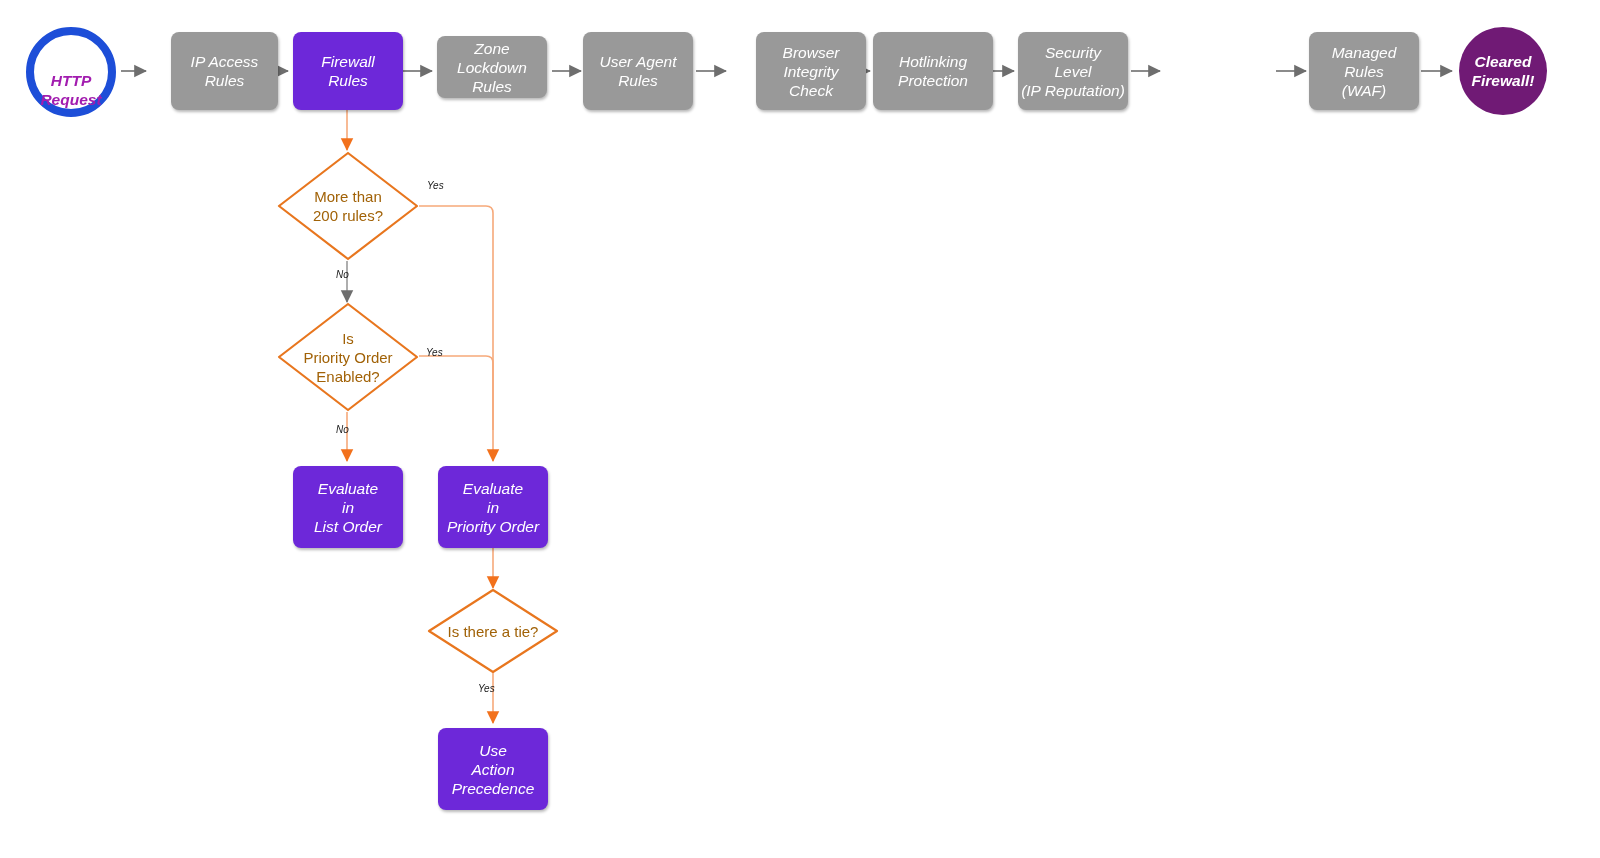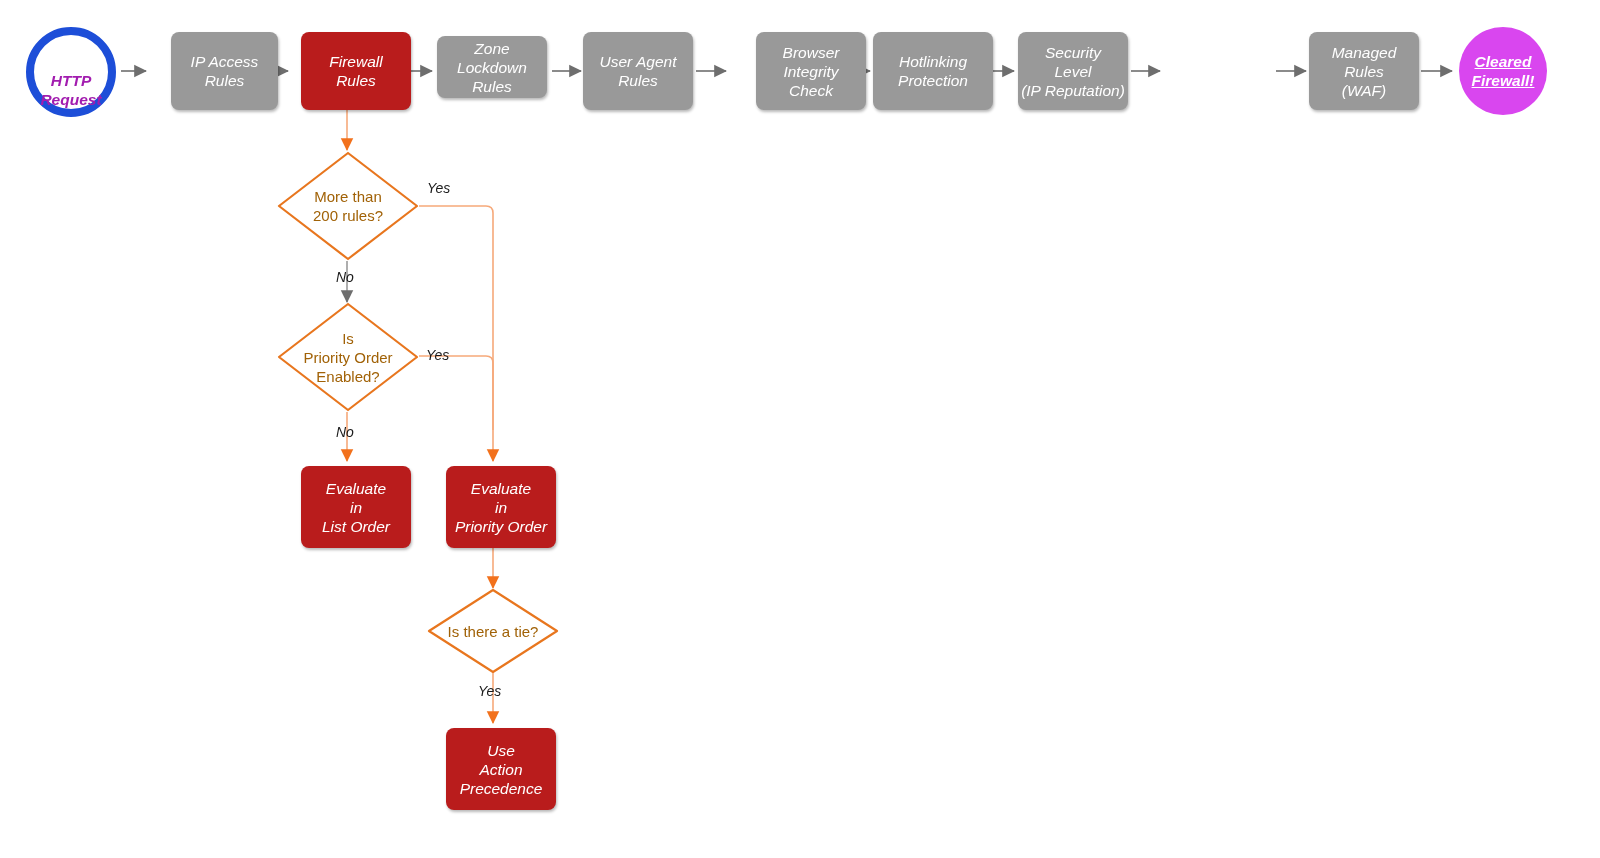--- a/index.html
+++ b/index.html
@@ -35,43 +35,41 @@
   }
   .proc {
     border-radius: 8px;
     box-shadow: 1px 2px 3px rgba(0,0,0,0.28);
   }
   .proc.gray {
     background: #999999;
     color: #ffffff;
   }
   .proc.orange {
-    background: #b91c1c;
+    background: #6d28d9;
     color: #ffffff;
-    margin-left: 8px;
   }
   .proc .lbl {
     font-style: italic;
     font-size: 15.5px;
     line-height: 19px;
     white-space: nowrap;
   }
   .circ {
     border-radius: 50%;
   }
   .circ.outline {
     background: #ffffff;
     border: 8px solid #1d4ed8;
     color: #a21caf;
     align-items: flex-end;
   }
   .circ.filled {
-    background: #d946ef;
+    background: #701a75;
     color: #ffffff;
-    text-decoration: underline;
   }
   .circ .lbl {
     font-style: italic;
     font-weight: bold;
     font-size: 15.5px;
     line-height: 19px;
     white-space: nowrap;
   }
   .diamond-wrap {
     position: absolute;
@@ -92,21 +90,21 @@
     align-items: center;
     justify-content: center;
     text-align: center;
     font-size: 15px;
     line-height: 19px;
     color: #a16207;
     white-space: nowrap;
   }
   .edgelabel {
     position: absolute;
-    font-size: 14px;
+    font-size: 10px;
     font-style: italic;
     color: #1a1a1a;
     white-space: nowrap;
   }
 </style>
 </head>
 <body>
 
 <div id="canvas">
 

